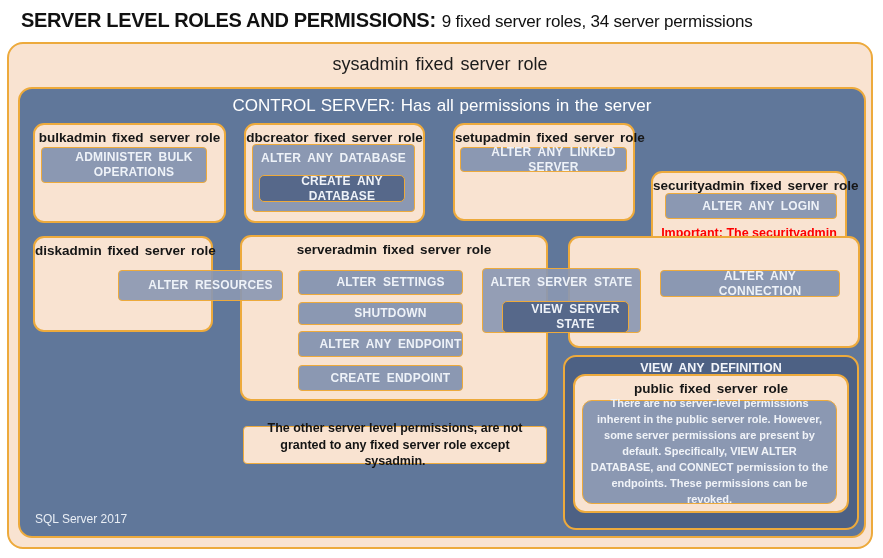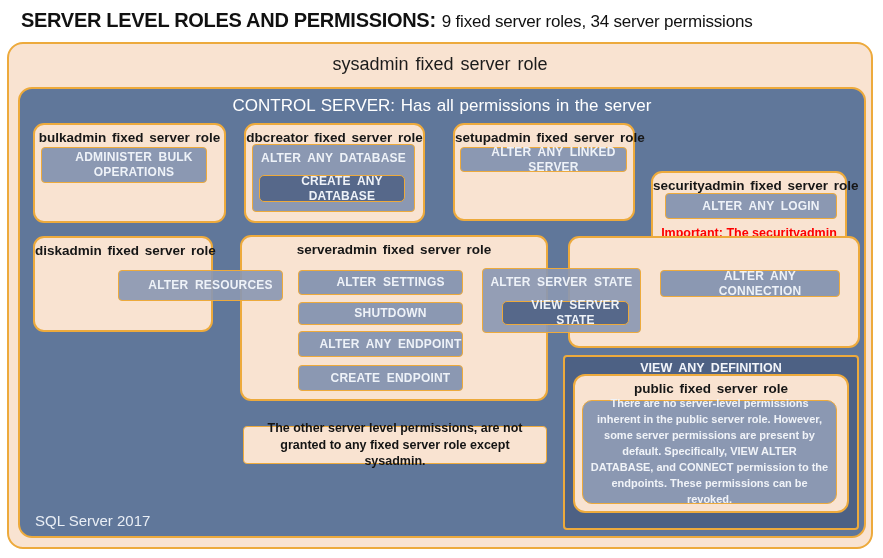--- a/index.html
+++ b/index.html
@@ -20,21 +20,21 @@
   .sysadmin-box{position:absolute; left:7px; top:42px; width:866px; height:507px;
     background:var(--peach); border:2px solid var(--gold); border-radius:16px;}
   .sysadmin-label{position:absolute; left:0; right:0; top:10px; text-align:center;
     font-size:18px; color:#1c1c1c; word-spacing:2px;}
 
   
   .control-box{position:absolute; left:9px; top:43px; width:848px; height:451px;
     background:var(--blue); border:2px solid var(--gold); border-radius:14px;}
   .control-label{position:absolute; left:0; right:0; top:7px; text-align:center;
     font-size:17px; color:#ffffff; word-spacing:1px;}
-  .version{position:absolute; left:15px; top:423px; font-size:15px; color:#e9eef5;}
+  .version{position:absolute; left:15px; top:423px; font-size:12px; color:#e9eef5;}
 
   
   .role-box{position:absolute; background:var(--peach); border:2px solid var(--gold);
     border-radius:11px;}
   .role-title{position:absolute; left:0; right:0; top:5px; text-align:center;
     font-size:13.5px; font-weight:700; color:#161616; word-spacing:2px; white-space:nowrap;}
 
   
   .perm{position:absolute; background:var(--slate_light); border:1.5px solid var(--gold);
     border-radius:4px; display:flex; align-items:center; justify-content:center;
@@ -62,21 +62,21 @@
     font-size:12.5px; font-weight:700; color:var(--warning_red); line-height:1.35;}
 
   
   .note-box{position:absolute; left:223px; top:337px; width:304px; height:38px;
     background:var(--peach); border:1.5px solid var(--gold); border-radius:4px;
     display:flex; align-items:center; justify-content:center; text-align:center;
     font-size:12.5px; font-weight:700; color:#141414; line-height:1.35; padding:0 6px;}
 
   
   .vad-box{position:absolute; left:543px; top:266px; width:296px; height:175px;
-    background:var(--navy); border:2px solid var(--gold); border-radius:4px; z-index:2;}
+    background:var(--navy); border:2px solid var(--gold); border-radius:13px; z-index:2;}
   .vad-label{position:absolute; left:0; right:0; top:4px; text-align:center;
     font-size:12.5px; font-weight:700; color:#f2f5fa; word-spacing:3px;}
   .public-box{position:absolute; left:8px; top:17px; width:276px; height:139px;
     background:var(--peach); border:2px solid var(--gold); border-radius:12px;}
   .public-desc{position:absolute; left:7px; top:24px; width:255px; height:104px;
     background:var(--slate_light); border:1.5px solid var(--gold); border-radius:10px;
     display:flex; align-items:center; justify-content:center; text-align:center;
     font-size:11px; font-weight:700; color:#f0f3f8; line-height:1.45; padding:3px 7px;}
 </style>
 </head>
@@ -131,21 +131,21 @@
       </div>
 
       <div class="role-box box-processadmin">
         <div class="perm" style="left:90px; top:32px; width:180px; height:27px;">ALTER ANY CONNECTION</div>
       </div>
 
       <div class="perm floating" style="left:98px; top:181px; width:165px; height:31px;">ALTER RESOURCES</div>
 
       <div class="perm-group floating" style="left:462px; top:179px; width:159px; height:65px;">
         <div class="group-label">ALTER SERVER STATE</div>
-        <div class="perm dark" style="left:19px; top:32px; width:127px; height:24px;">VIEW SERVER STATE</div>
+        <div class="perm dark" style="left:19px; top:32px; width:127px; height:32px;">VIEW SERVER STATE</div>
       </div>
 
       <div class="note-box">The other server level permissions, are not granted to any fixed server role except sysadmin.</div>
 
       <div class="vad-box">
         <div class="vad-label">VIEW ANY DEFINITION</div>
         <div class="public-box">
           <div class="role-title">public fixed server role</div>
           <div class="public-desc">There are no server-level permissions inherent in the public server role. However, some server permissions are present by default. Specifically, VIEW ALTER DATABASE, and CONNECT permission to the endpoints. These permissions can be revoked.</div>
         </div>

